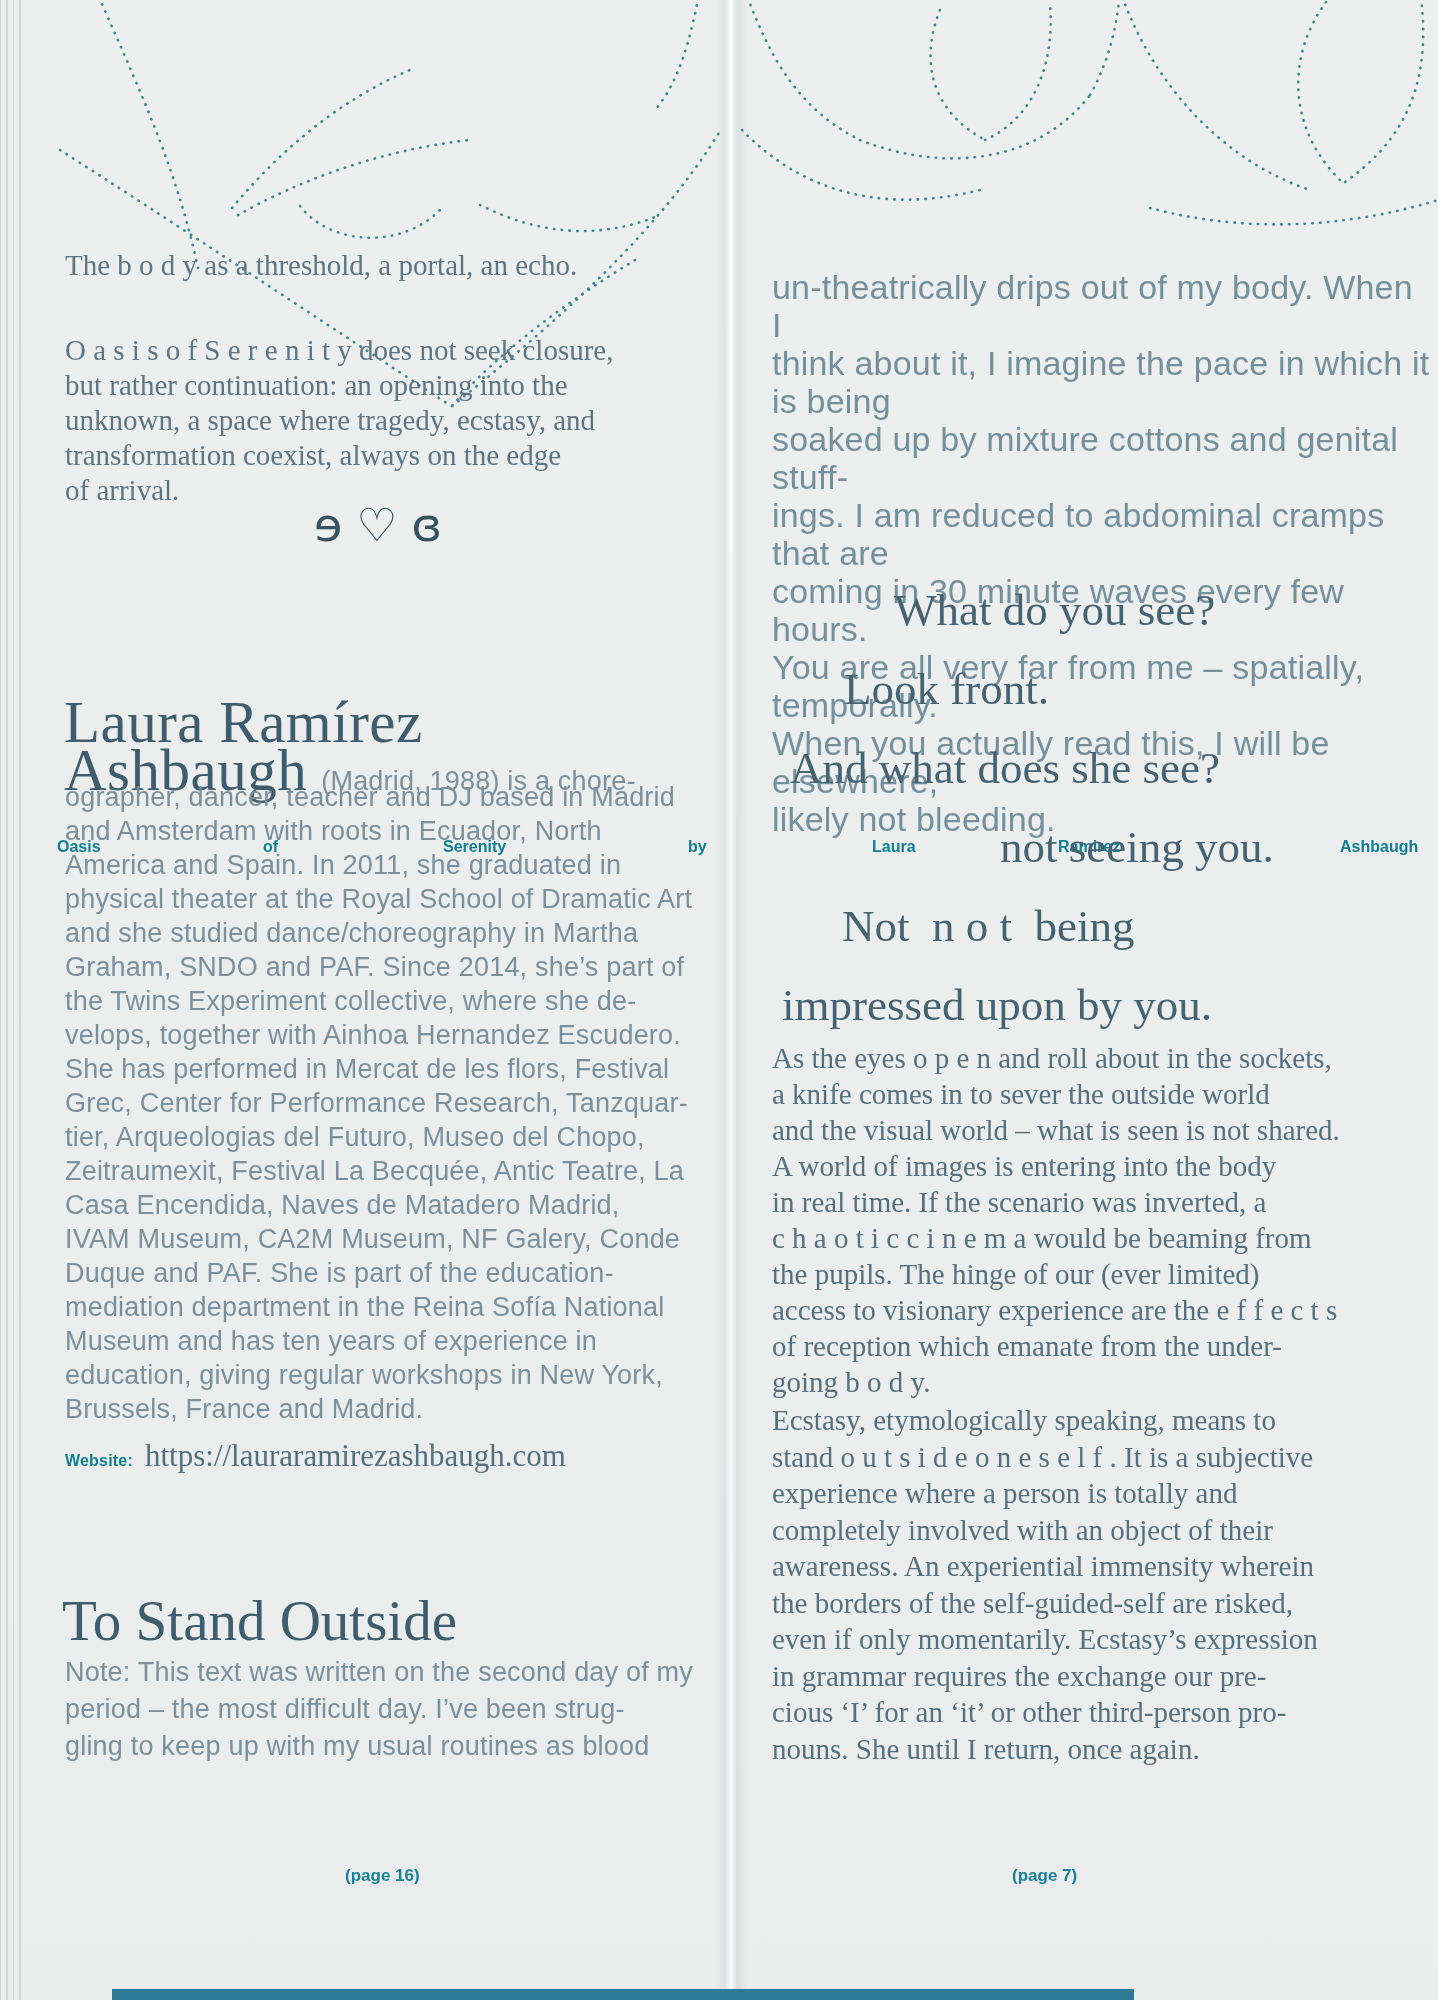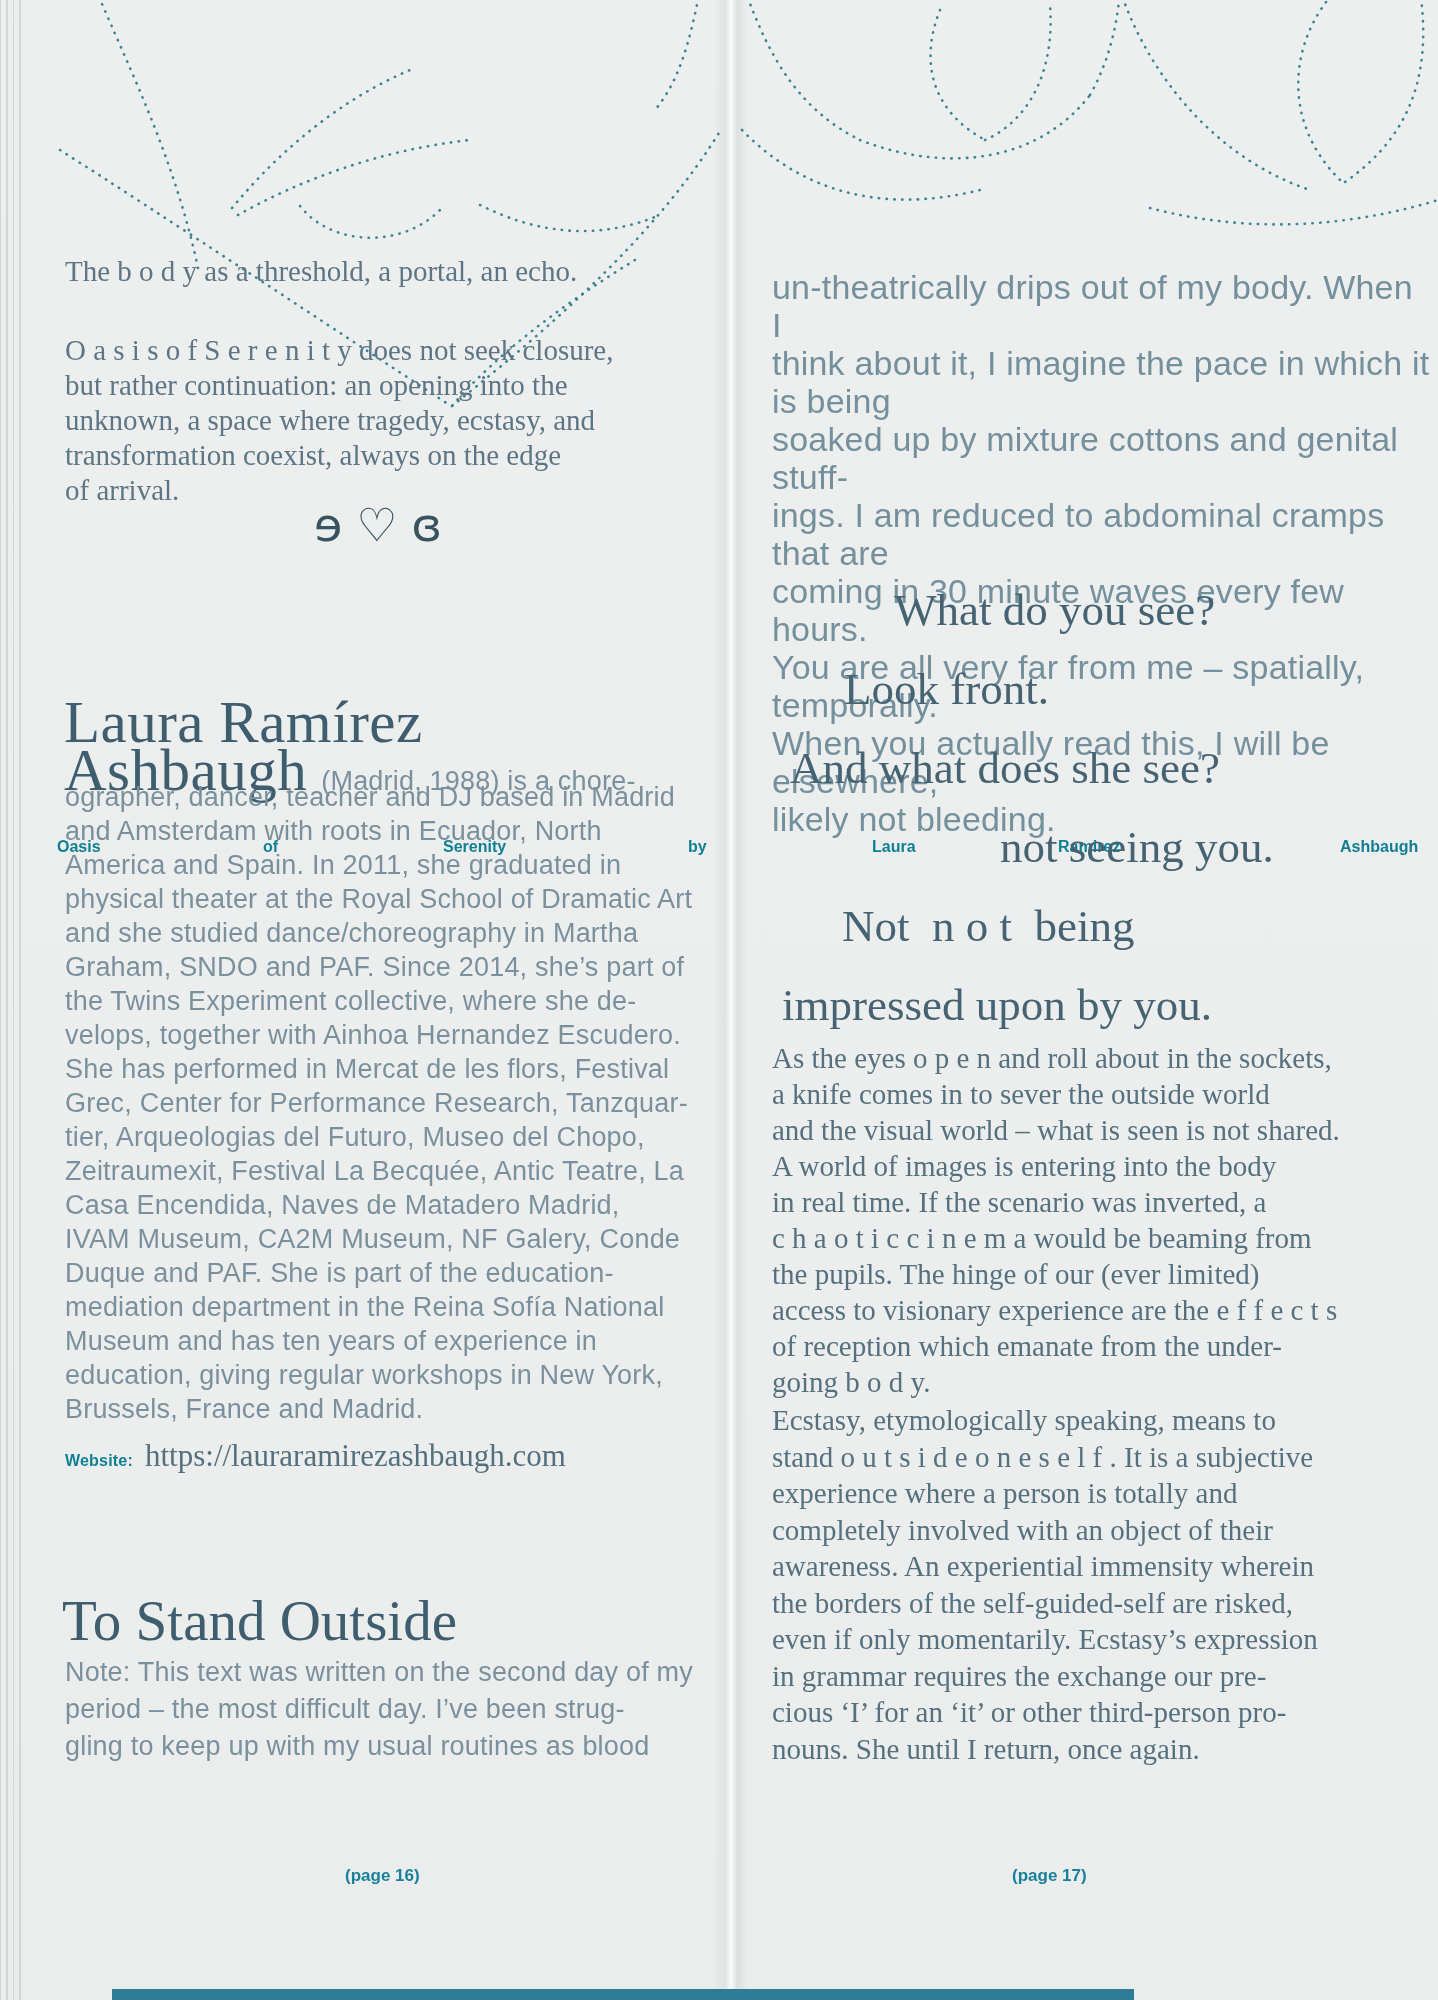--- a/index.html
+++ b/index.html
@@ -11,21 +11,21 @@
   
   .fold{position:absolute;left:714px;top:0;width:34px;height:100%;
         background:linear-gradient(to right,rgba(110,122,128,0) 0%,rgba(110,122,128,.10) 32%,rgba(252,254,254,.85) 50%,rgba(110,122,128,.12) 68%,rgba(110,122,128,0) 100%);}
   .bottom-bar{position:absolute;left:112px;bottom:0;width:1022px;height:11px;background:#2e7b98;}
   .deco{position:absolute;left:0;top:0;}
 
   .serif{font-family:"Liberation Serif","DejaVu Serif",serif;}
   .sans{font-family:"Liberation Sans","DejaVu Sans",sans-serif;}
 
   .block{position:absolute;white-space:pre-line;}
-  .intro-line{left:65px;top:254px;width:660px;font-size:29px;line-height:35px;color:#5d7584;}
+  .intro-line{left:65px;top:248px;width:660px;font-size:29px;line-height:35px;color:#5d7584;}
   .opening-par{left:65px;top:333px;width:660px;font-size:29px;line-height:35px;color:#5d7584;}
   .heart-row{left:65px;top:498px;width:640px;text-align:center;font-size:46px;color:#37535f;
              letter-spacing:14px;font-family:"DejaVu Sans","DejaVu Serif",sans-serif;}
   .name-line1{left:64px;top:697px;font-size:59px;line-height:50px;color:#3e5d6e;letter-spacing:.5px;}
   .name-line2-row{left:64px;top:744px;display:flex;align-items:baseline;white-space:normal;}
   .name-line2{font-size:59px;line-height:52px;color:#3e5d6e;letter-spacing:.5px;}
   .bio-inline{font-size:27px;color:#7a909d;margin-left:14px;letter-spacing:.2px;}
   .bio-par{left:65px;top:780px;width:660px;font-size:27px;line-height:34px;color:#7a909d;letter-spacing:.2px;}
   .website-row{left:65px;top:1438px;display:flex;align-items:baseline;white-space:normal;}
   .website-label{font-size:16px;font-weight:bold;color:#0f7f94;letter-spacing:.2px;}
@@ -166,17 +166,17 @@
 stand  o u t s i d e   o n e s e l f .  It is a subjective
 experience where a person is totally and
 completely involved with an object of their
 awareness. An experiential immensity wherein
 the borders of the self-guided-self are risked,
 even if only momentarily. Ecstasy’s expression
 in grammar requires the exchange our pre-
 cious ‘I’ for an ‘it’ or other third-person pro-
 nouns. She until I return, once again.</div>
 
-  <div class="pageno" style="left:1012px;">(page 17)</div>
+  <div class="pageno" style="left:1012px;">(page 7)</div>
 
   <div class="fold"></div>
   <div class="bottom-bar"></div>
 </div>
 
 </body></html>

